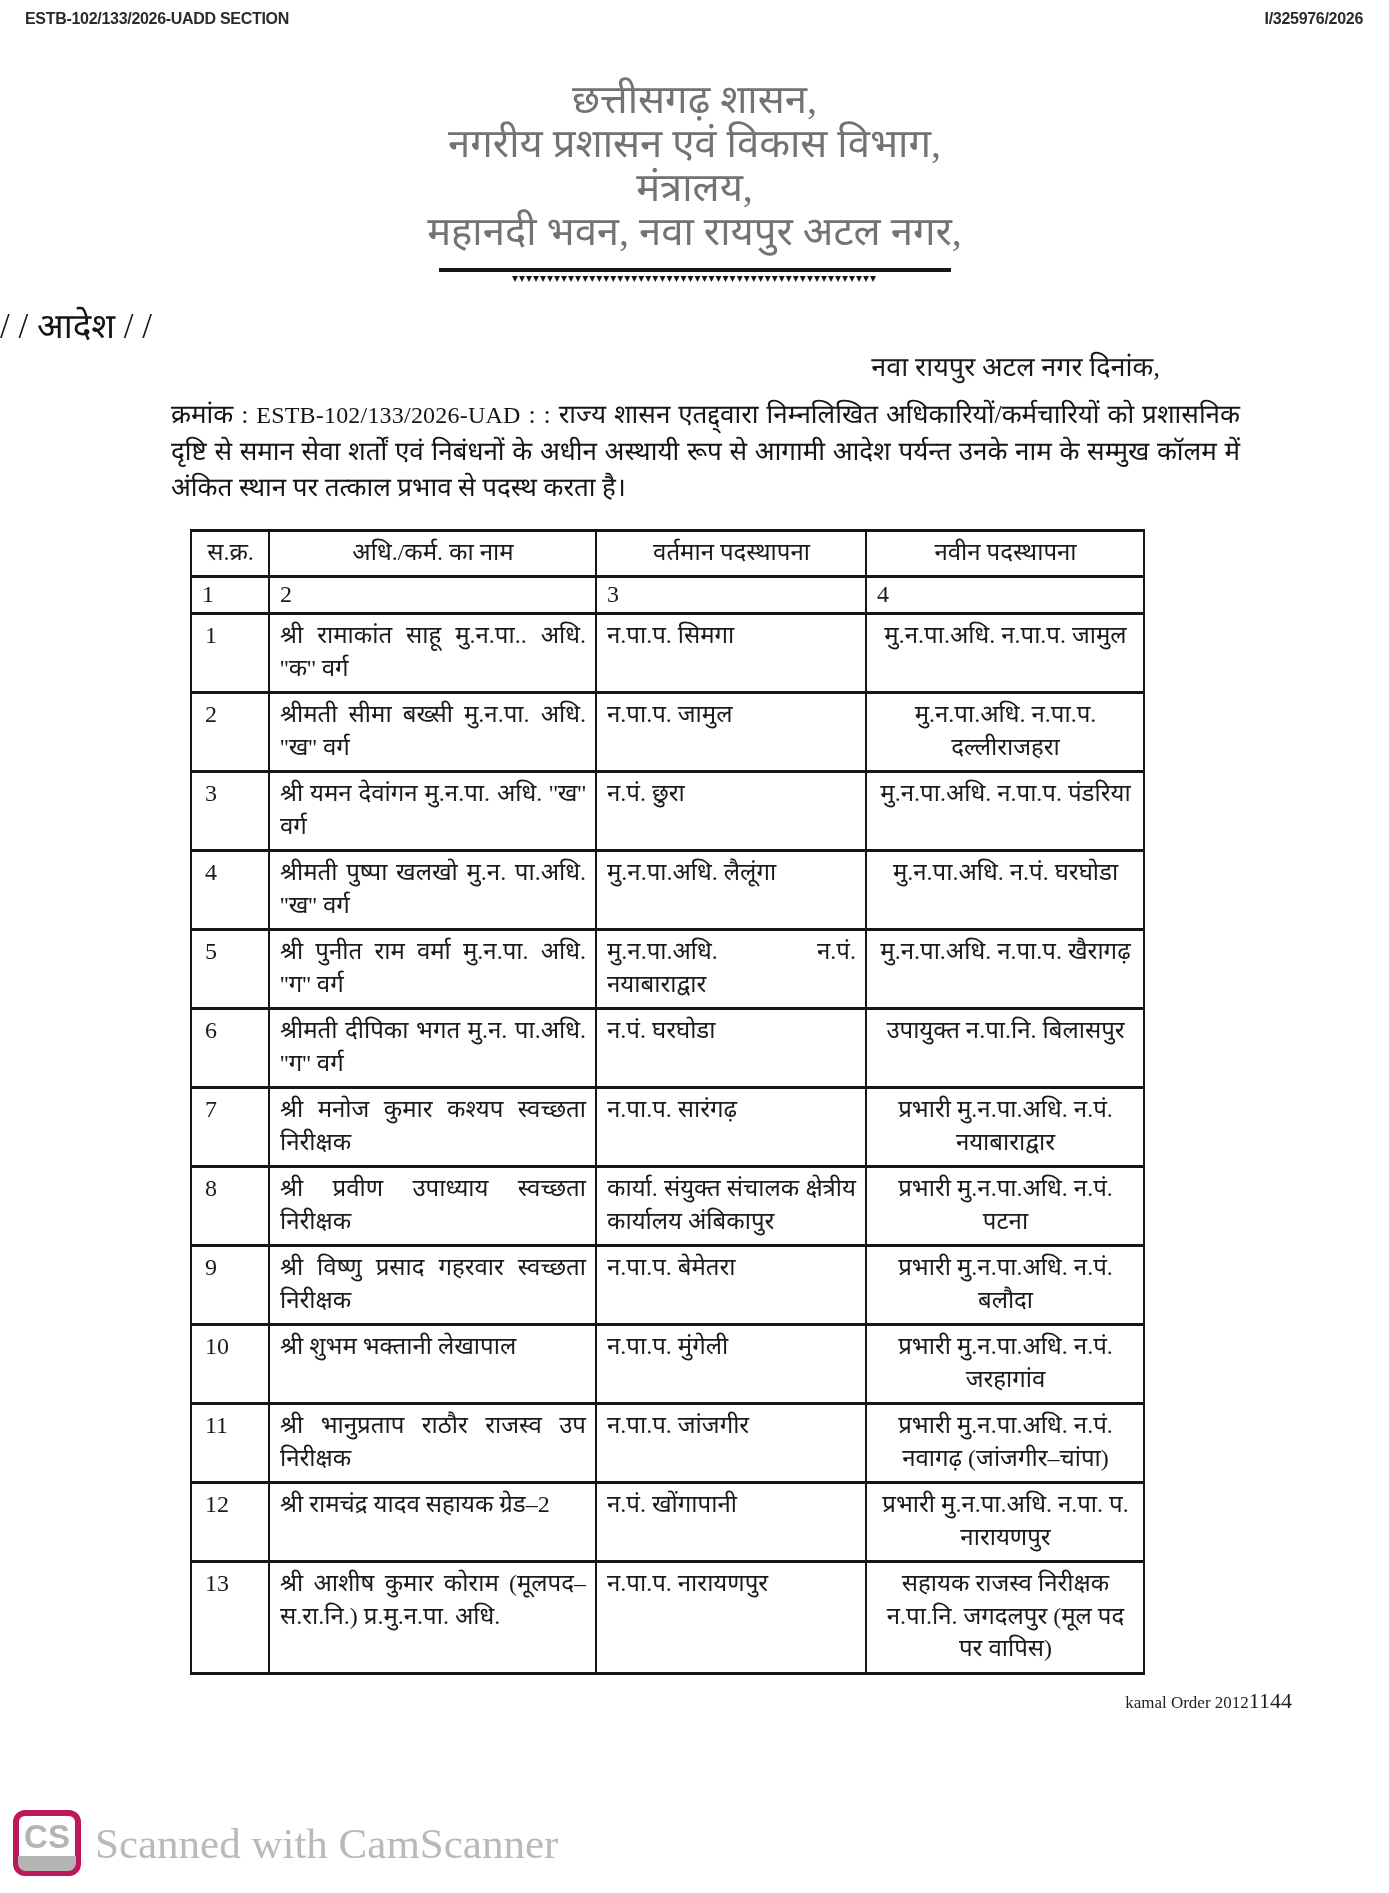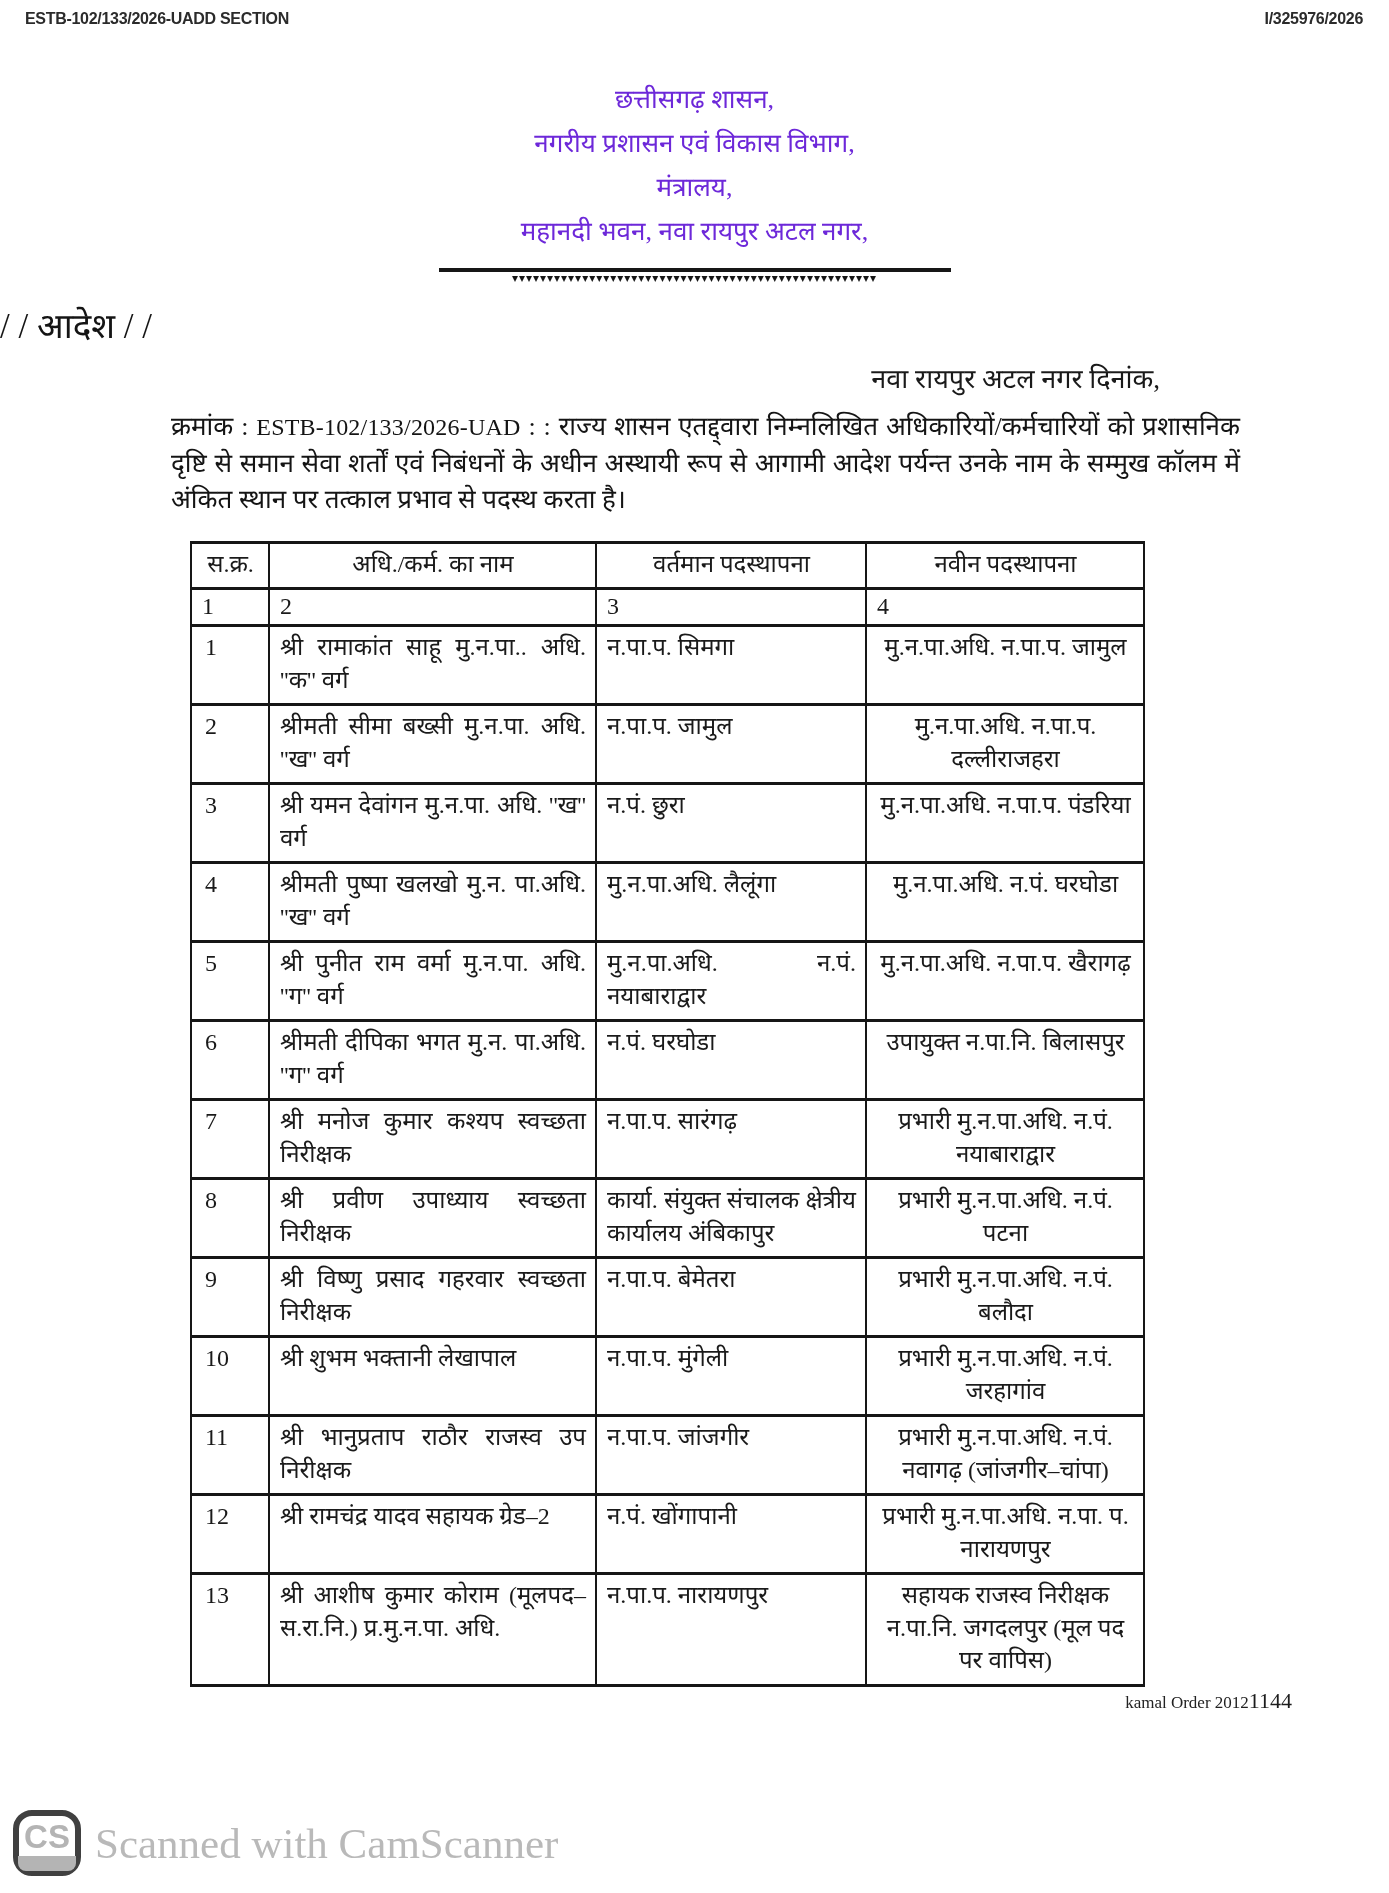--- a/index.html
+++ b/index.html
@@ -26,43 +26,42 @@
     letter-spacing: -0.3px;
     color: #2b2b2b;
   }
 
   
   .title-block {
     margin-top: 50px;
     text-align: center;
   }
   .title-line {
-    font-size: 26px;
+    font-size: 40px;
     line-height: 44px;
-    color: #6d28d9;
+    color: #737373;
   }
   .rule-wrap { width: 512px; margin: 14px auto 0; text-align: center; }
   .rule-line { border-top: 4px solid #161616; height: 0; }
   .rule-marks {
     margin-top: 0px;
     font-family: "DejaVu Sans", sans-serif;
     font-size: 12px; line-height: 12px;
     letter-spacing: 1px;
     color: #161616;
     white-space: nowrap; overflow: hidden;
   }
 
   .order-heading {
     margin-top: 20px;
     font-size: 35px; line-height: 45px;
     color: #141414;
   }
 
   .date-line {
-    margin-top: 12px;
     text-align: right;
     padding-right: 229px;
     font-size: 27px; line-height: 36px;
   }
 
   .para {
     margin: 12px 149px 0 171px;
     text-align: justify;
     font-size: 26px; line-height: 36.5px;
     color: #141414;
@@ -115,22 +114,22 @@
     position: absolute;
     left: 0; right: 0; bottom: 0;
     height: 100px;
     background: #ffffff;
     display: flex; align-items: center;
     padding-left: 13px;
   }
   .cs-logo {
     position: relative;
     width: 68px; height: 66px;
-    border: 6px solid #404040;
-    border-radius: 19px;
+    border: 6px solid #be185d;
+    border-radius: 12px;
     flex: 0 0 auto;
   }
   .cs-logo-letters {
     position: absolute; top: 1px; left: 0; right: 0;
     text-align: center;
     font-family: "Liberation Sans", sans-serif;
     font-weight: bold;
     font-size: 33px; line-height: 40px;
     letter-spacing: 0px;
     color: #b4b4b4;

